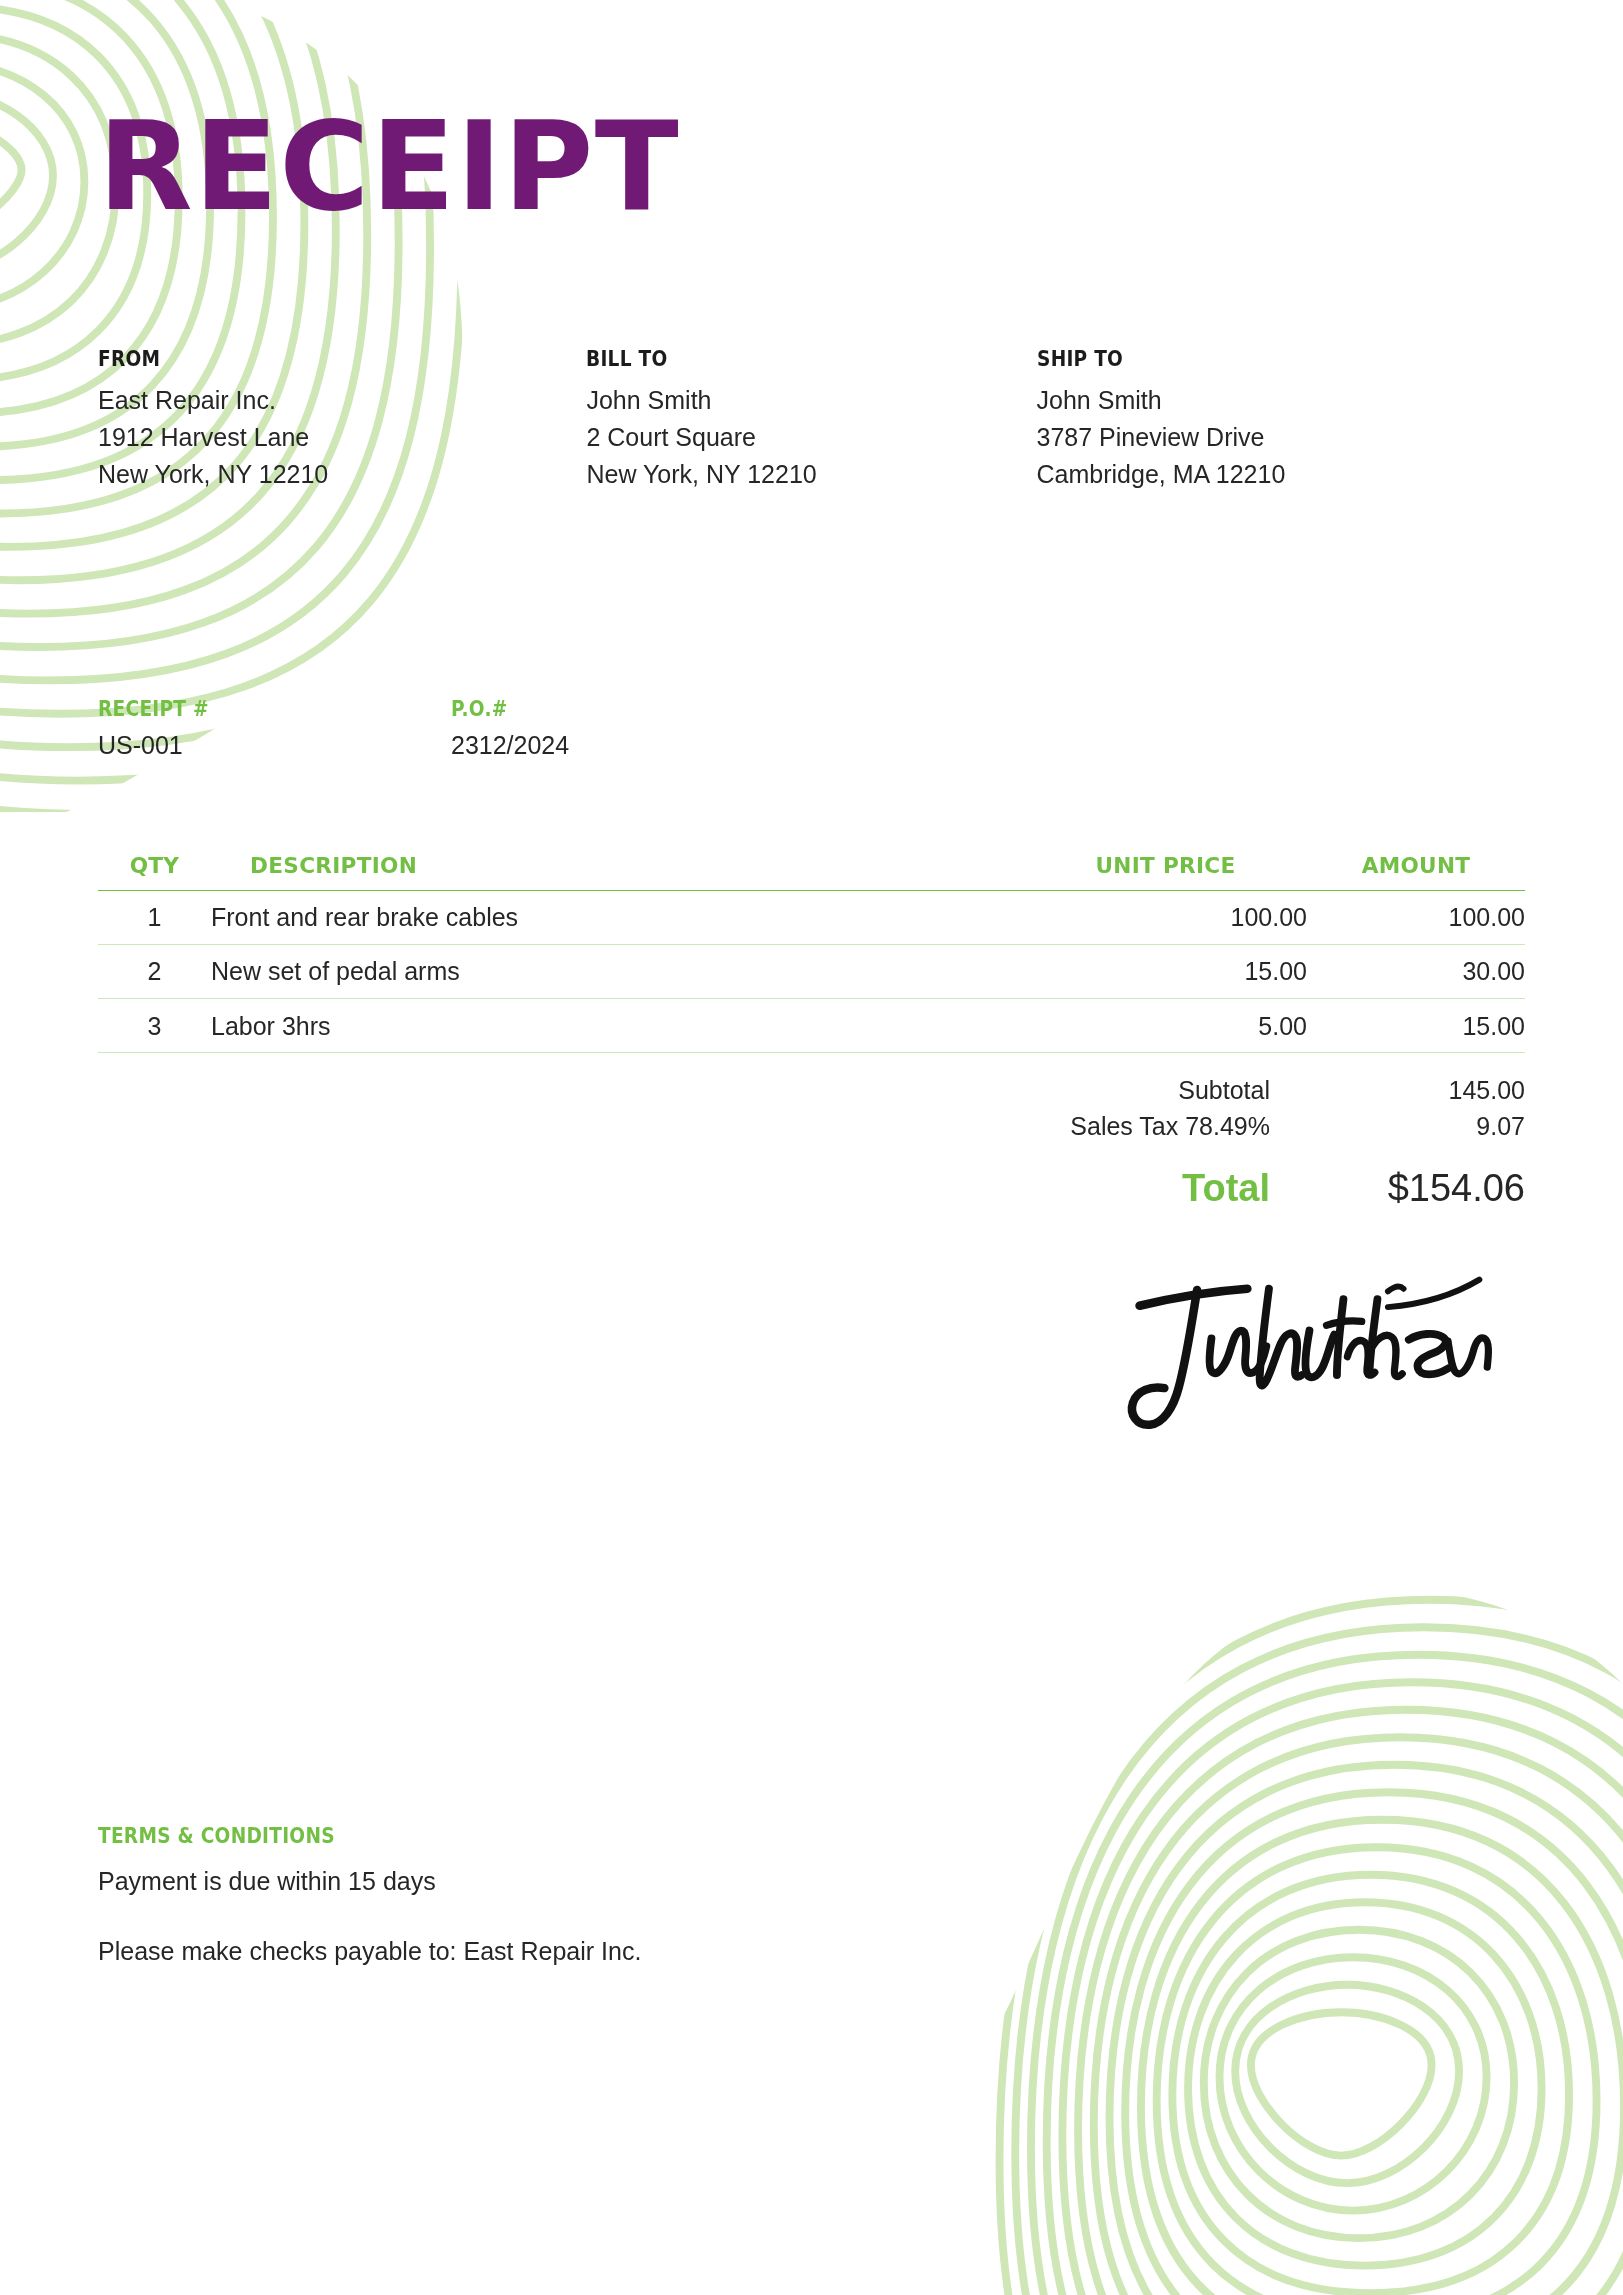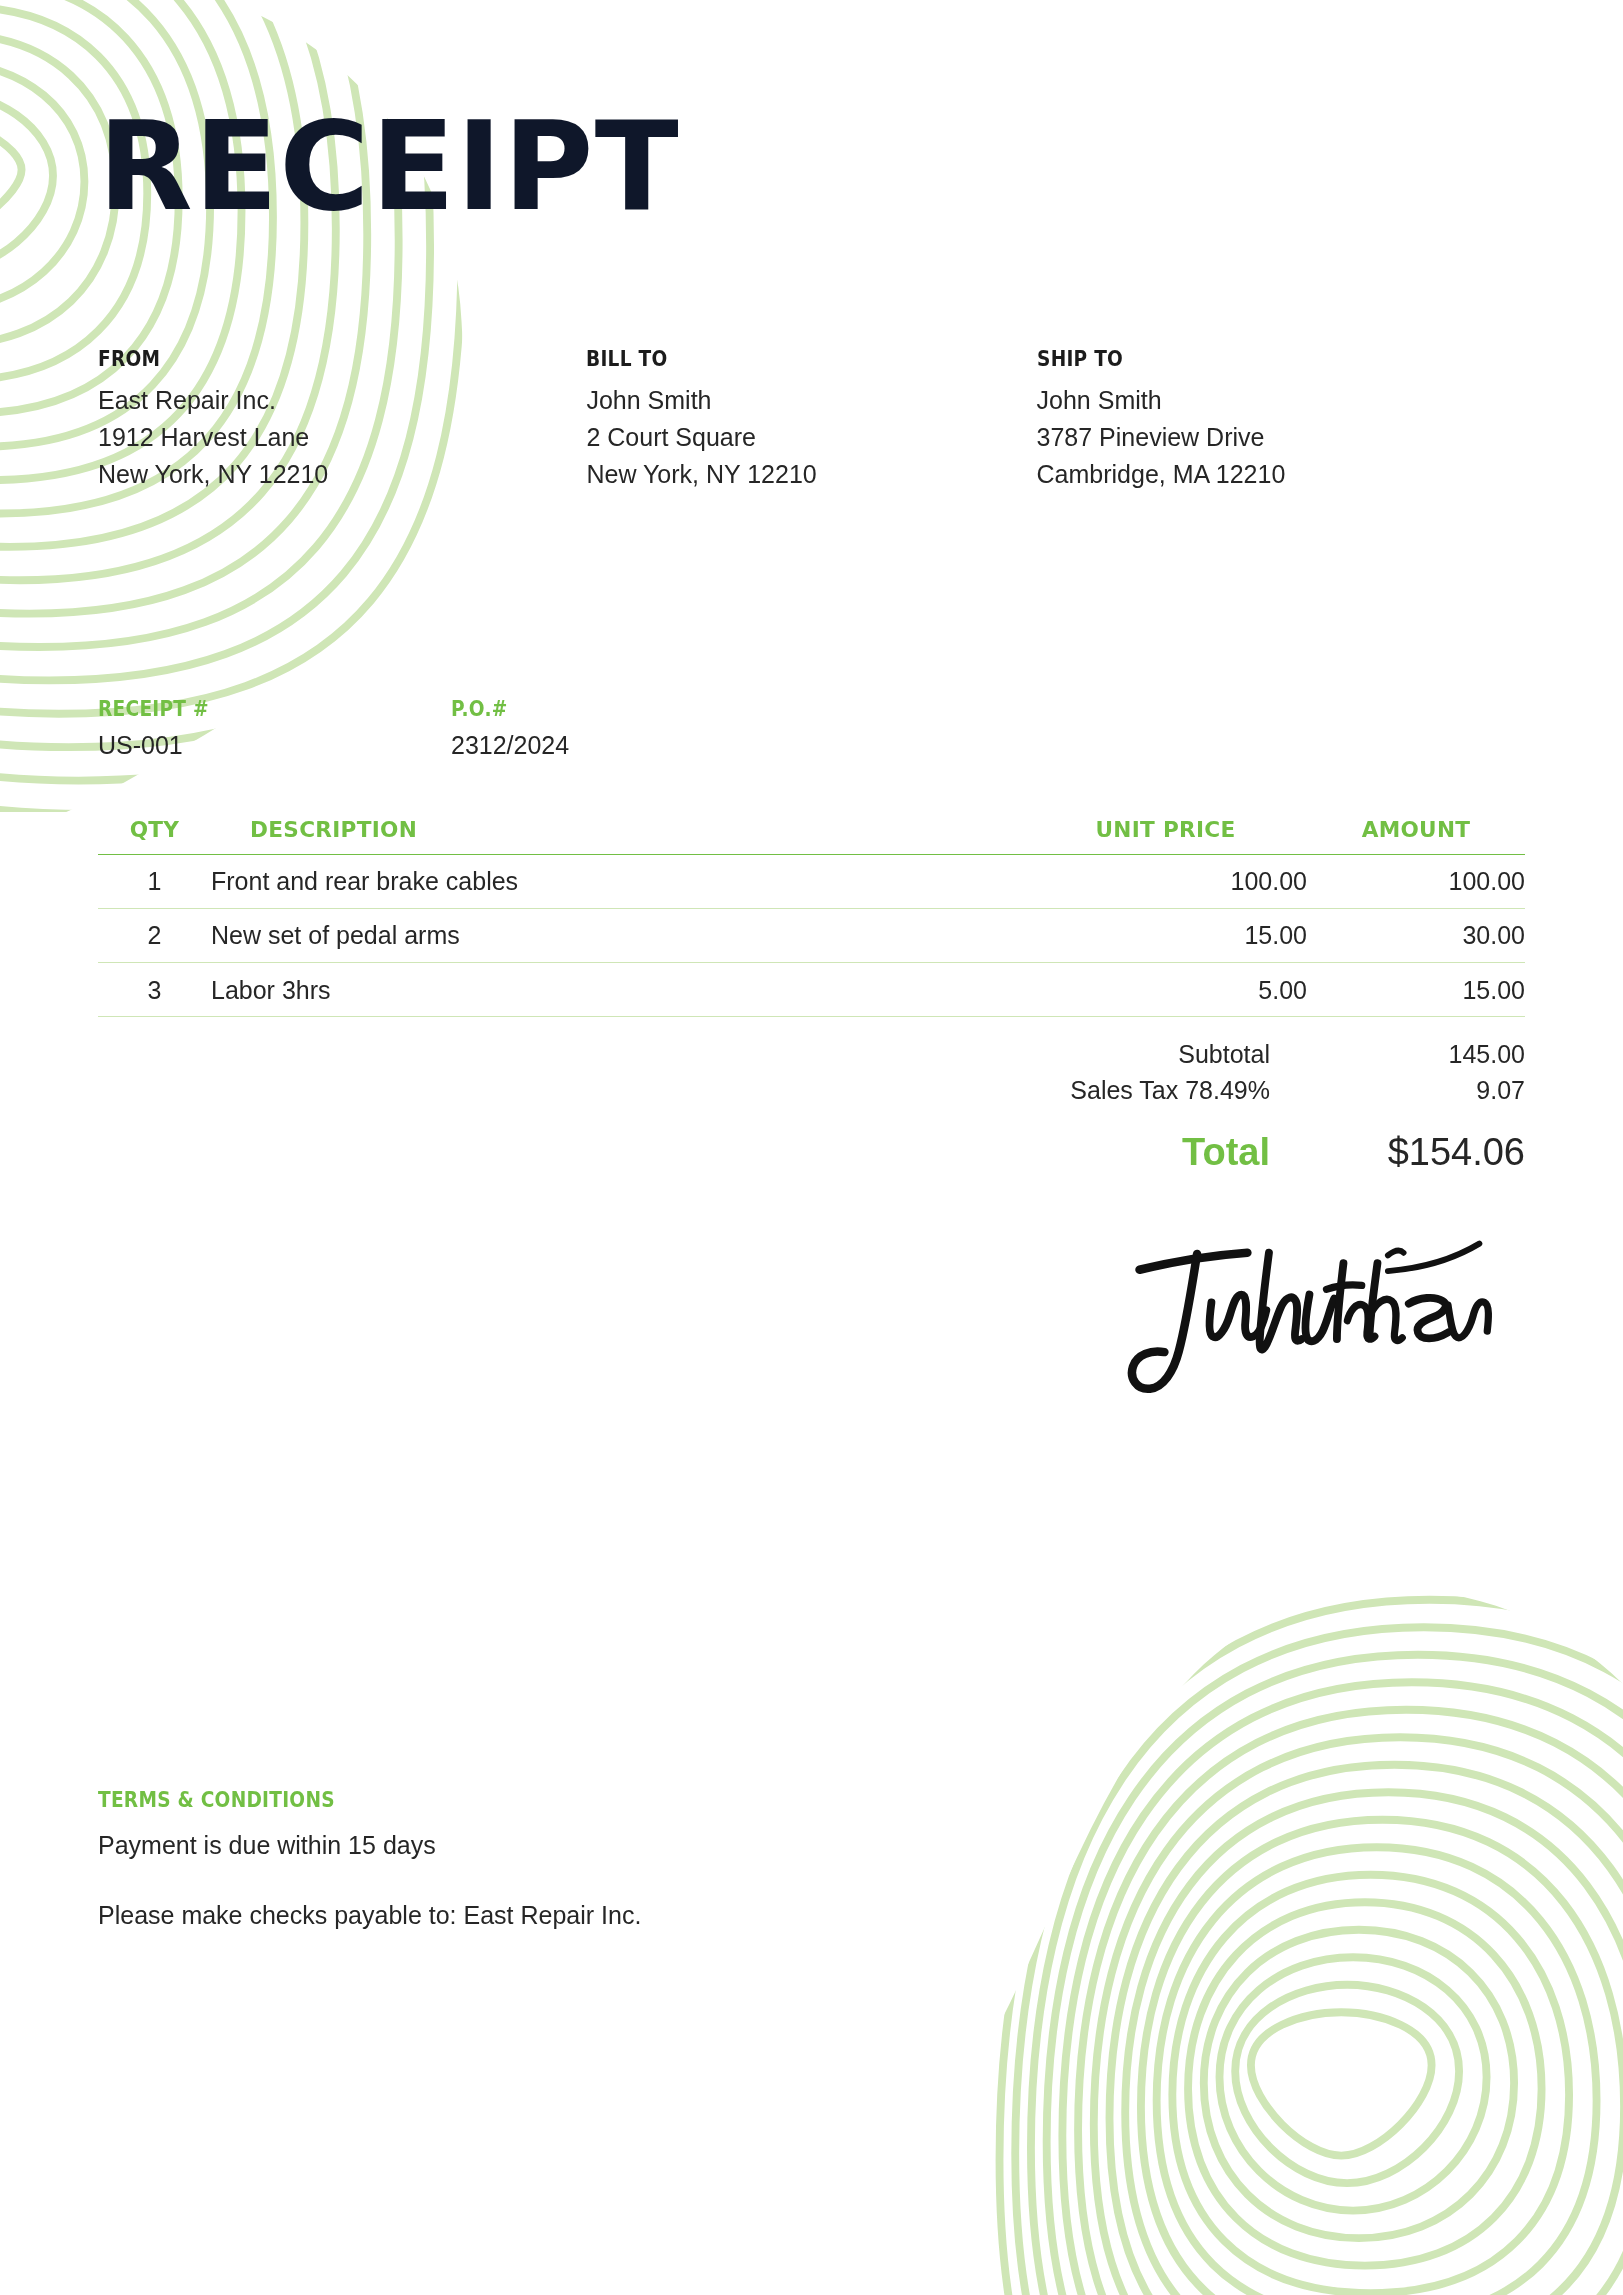--- a/index.html
+++ b/index.html
@@ -43,21 +43,21 @@
     position: relative;
     z-index: 2;
     padding: 0 98px;
   }
 
   .title {
     font-family: "DejaVu Sans", sans-serif;
     font-weight: bold;
     font-size: 123px;
     letter-spacing: 1.3px;
-    color: #0f172a;
+    color: #701a75;
     line-height: 1;
     padding-top: 105px;
     margin-left: 0px;
   }
 
   
   .addresses {
     display: flex;
     margin-top: 118px;
   }
@@ -99,21 +99,21 @@
   }
   .meta-val {
     font-size: 25px;
     color: #262626;
   }
 
   
   table.items {
     width: 100%;
     border-collapse: collapse;
-    margin-top: 56px;
+    margin-top: 92px;
   }
   table.items th {
     font-family: "DejaVu Sans", sans-serif;
     font-weight: bold;
     font-size: 21.6px;
     letter-spacing: 0.3px;
     color: #72bf44;
     padding-bottom: 11.8px;
     border-bottom: 1.3px solid #72bf44;
   }

